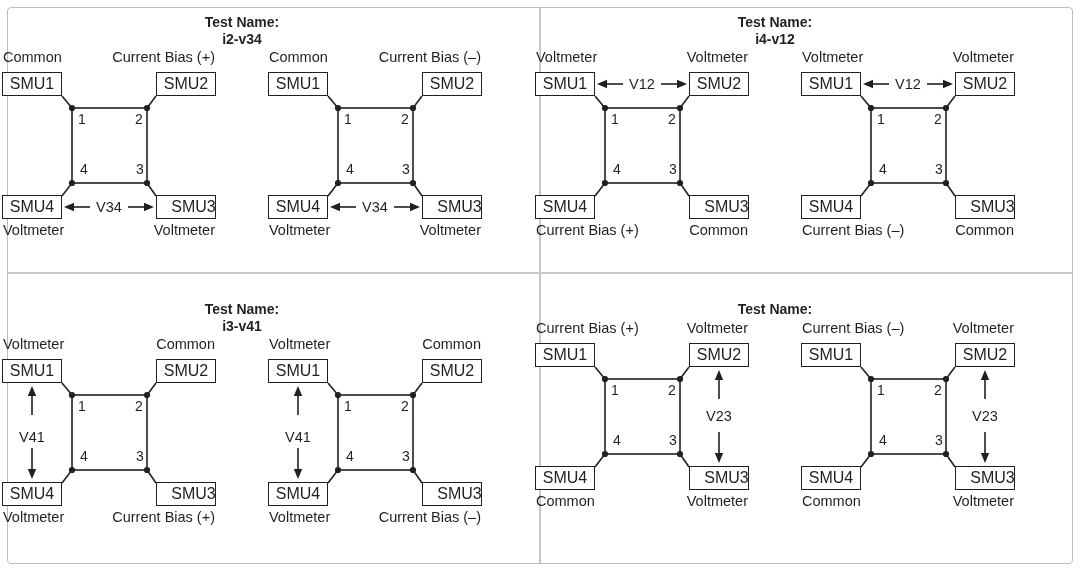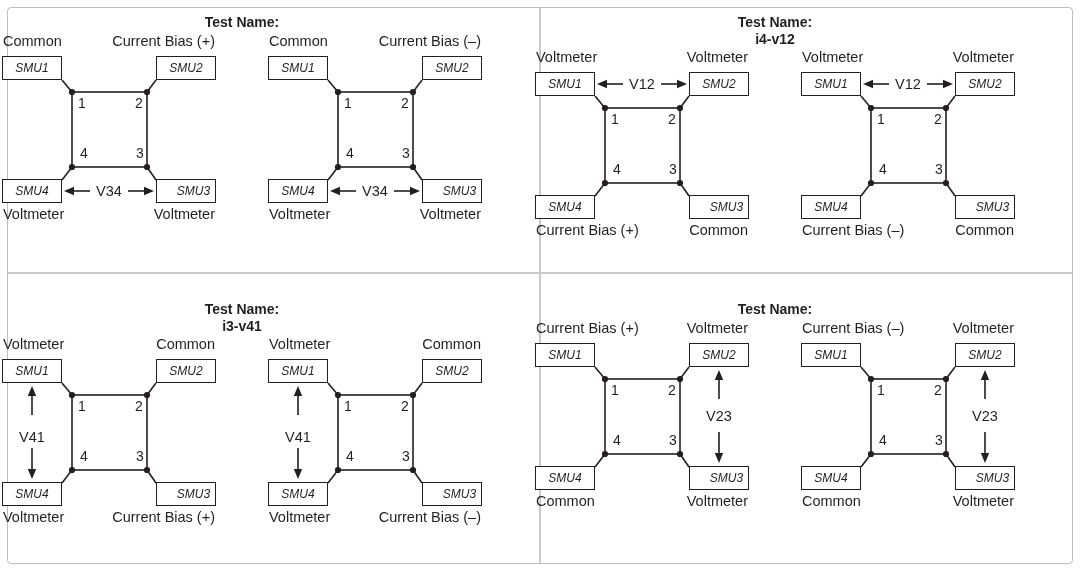--- a/index.html
+++ b/index.html
@@ -41,22 +41,21 @@
   .lbl{position:absolute;top:0;font-size:14.5px;line-height:16px;white-space:nowrap;}
   .lbl.tl{left:1px;}
   .lbl.tr{right:1px;text-align:right;}
   .lbl.bl{top:173px;left:1px;}
   .lbl.br{top:173px;right:1px;text-align:right;}
 
   .smu{
     position:absolute;width:60px;height:24px;box-sizing:border-box;
     border:1.7px solid var(--ink);background:var(--bg);
     display:flex;align-items:center;justify-content:center;
-    font-size:12px;
-    font-style:italic;
+    font-size:16px;
   }
   .b1{left:0;top:23px;}
   .b2{left:154px;top:23px;}
   .b4{left:0;top:146px;}
   .b3{left:154px;top:146px;padding-left:15px;}
 
   .num{position:absolute;width:20px;text-align:center;font-size:14px;line-height:16px;}
   .p1{left:70px;top:62px;}
   .p2{left:127px;top:62px;}
   .p4{left:72px;top:112px;}
@@ -71,20 +70,21 @@
 </head>
 <body>
 
 <div class="frame"></div>
 <div class="divider-v"></div>
 <div class="divider-h"></div>
 
 <section class="quadrant qa">
   <header class="qtitle">
     <div>Test Name:</div>
+    <div>i2-v34</div>
   </header>
   <div class="drow">
 
     <div class="diagram">
       <svg class="wires" viewBox="0 0 214 190">
         <rect x="70" y="59" width="75" height="75"></rect>
         <line x1="60" y1="47" x2="70" y2="59"></line>
         <line x1="154" y1="47" x2="145" y2="59"></line>
         <line x1="60" y1="147" x2="70" y2="134"></line>
         <line x1="154" y1="147" x2="145" y2="134"></line>

